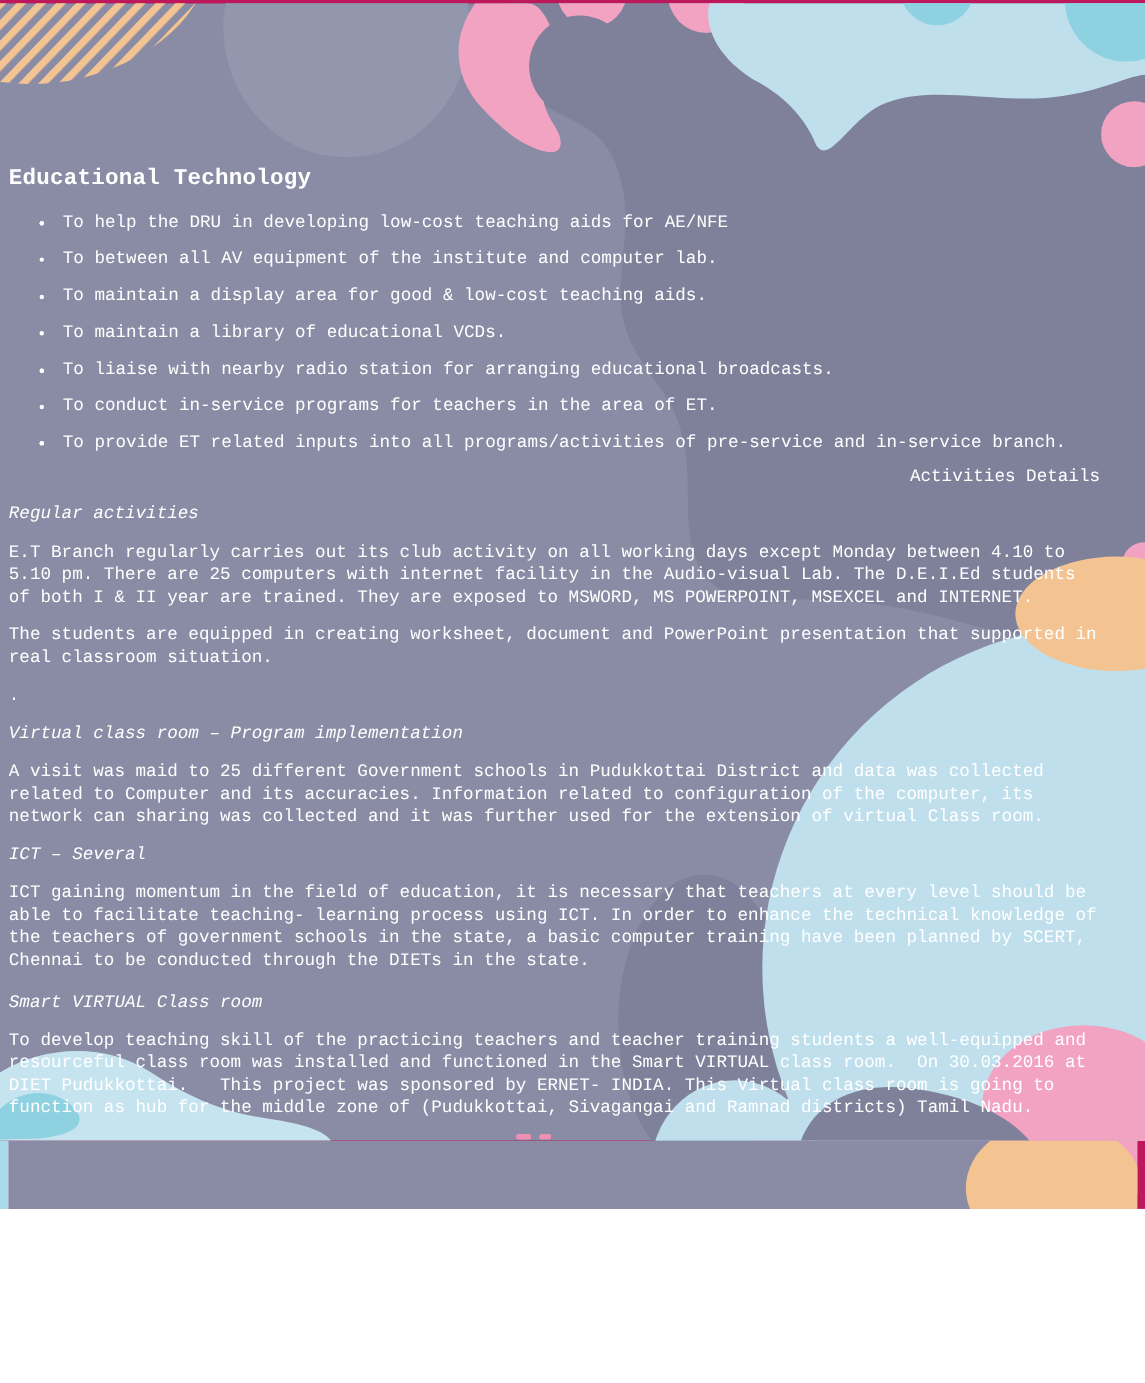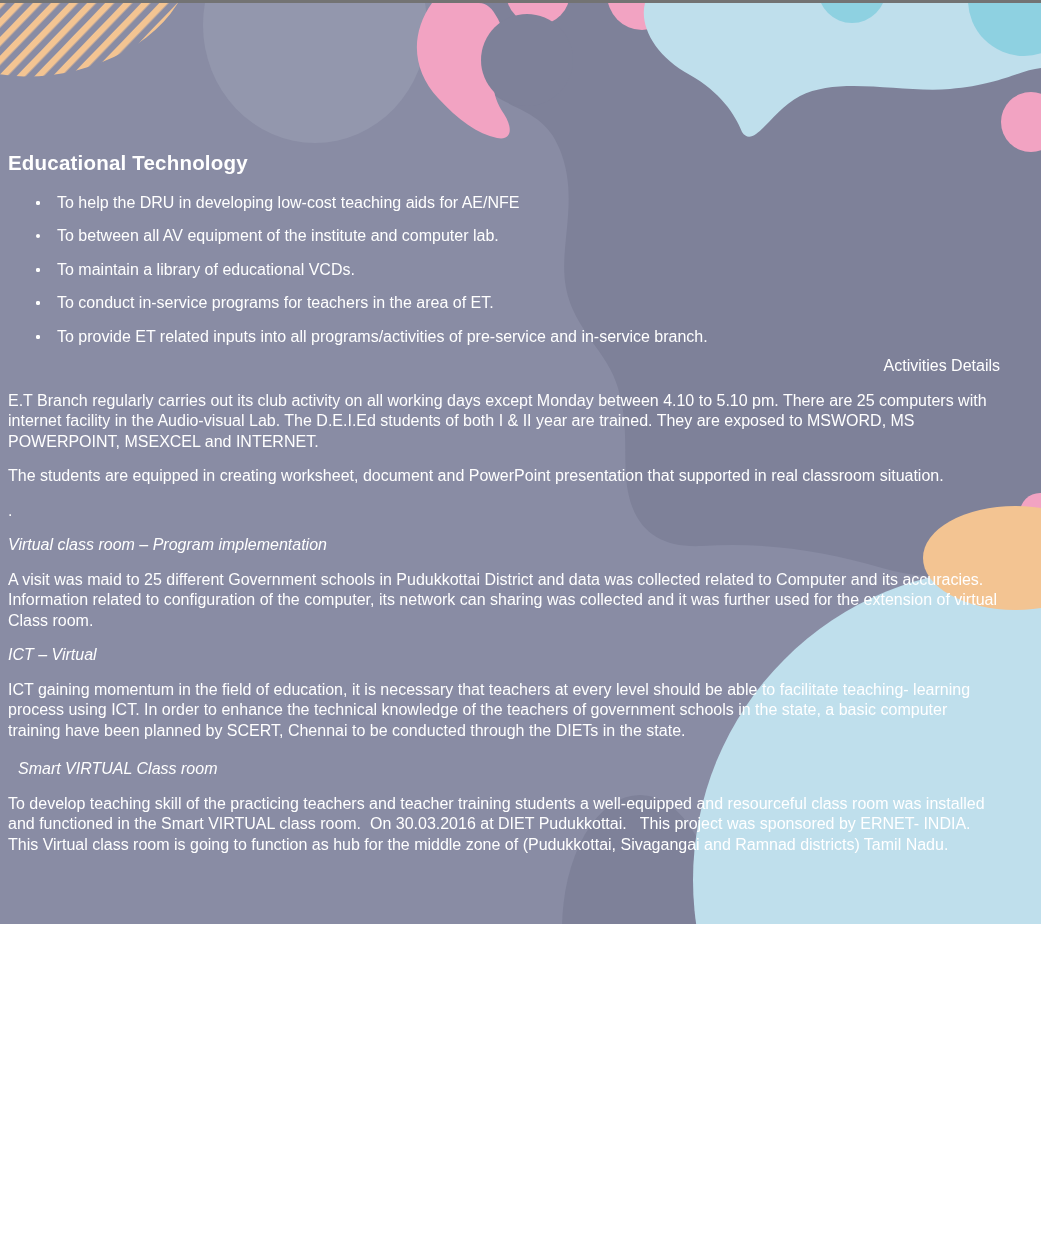--- a/index.html
+++ b/index.html
@@ -1,39 +1,39 @@
 <!DOCTYPE html>
 <html><head>
 <meta charset="utf-8">
 <style>
   html,body { margin:0; padding:0; background:#ffffff; }
   .stage {
-    position:relative; width:1041px; height:924px; overflow:hidden;
-    background:#737373; font-family:Liberation Sans, sans-serif;
+    position:relative; width:1041px; height:1099px; overflow:hidden;
+    background:#be185d; font-family:Liberation Mono, monospace;
   }
   svg.bg { position:absolute; left:0; top:0; display:block; }
   .content {
     position:absolute; left:8px; top:150px; width:992px;
     color:#ffffff; font-size:16px; line-height:20.5px;
     -webkit-font-smoothing:antialiased;
   }
   .content h1 {
     margin:0 0 10px 0; font-size:20.5px; line-height:26px; font-weight:bold;
     letter-spacing:0.2px;
   }
   ul.bullets { list-style:none; margin:0; padding:0; }
   ul.bullets li { position:relative; padding-left:49px; line-height:33.4px; }
   ul.bullets li .dot {
     position:absolute; left:28px; top:15px; width:4px; height:4px;
     border-radius:50%; background:#ffffff;
   }
   .heading { margin:14px 0 0 0; }
   .heading.first { margin-top:3px;text-align:right; }
   .heading.italic { font-style:italic; }
-  .heading.gap { margin-top:18px;margin-left:10px; }
+  .heading.gap { margin-top:18px; }
   p.para { margin:14px 0 0 0; white-space:pre-wrap; }
 </style>
 </head>
 <body>
 
 <div class="stage">
 
   <svg class="bg" width="1041" height="1257" viewBox="0 0 1041 1257" aria-hidden="true">
     <defs>
       <pattern id="stripes" width="13" height="13" patternUnits="userSpaceOnUse" patternTransform="rotate(58)">
@@ -130,36 +130,38 @@
     </g>
   </svg>
 
   <div class="content">
     <h1>Educational Technology</h1>
 
     <ul class="bullets">
       <li><span class="dot"></span></li>
       <li><span class="dot"></span><span>To help the DRU in developing low-cost teaching aids for AE/NFE</span></li>
       <li><span class="dot"></span><span>To between all AV equipment of the institute and computer lab.</span></li>
-      <li><span class="dot"></span></li>
+      <li><span class="dot"></span><span>To maintain a display area for good &amp; low-cost teaching aids.</span></li>
       <li><span class="dot"></span><span>To maintain a library of educational VCDs.</span></li>
       <li><span class="dot"></span></li>
+      <li><span class="dot"></span><span>To liaise with nearby radio station for arranging educational broadcasts.</span></li>
       <li><span class="dot"></span><span>To conduct in-service programs for teachers in the area of ET.</span></li>
       <li><span class="dot"></span></li>
       <li><span class="dot"></span><span>To provide ET related inputs into all programs/activities of pre-service and in-service branch.</span></li>
     </ul>
 
     <div class="heading first">Activities Details</div>
 
+    <div class="heading italic">Regular activities</div>
     <p class="para">E.T Branch regularly carries out its club activity on all working days except Monday between 4.10 to 5.10 pm. There are 25 computers with internet facility in the Audio-visual Lab. The D.E.I.Ed students of both I &amp; II year are trained. They are exposed to MSWORD, MS POWERPOINT, MSEXCEL and INTERNET.</p>
     <p class="para">The students are equipped in creating worksheet, document and PowerPoint presentation that supported in real classroom situation.</p>
     <p class="para">.</p>
 
     <div class="heading italic">Virtual class room – Program implementation</div>
     <p class="para">A visit was maid to 25 different Government schools in Pudukkottai District and data was collected related to Computer and its accuracies. Information related to configuration of the computer, its network can sharing was collected and it was further used for the extension of virtual Class room.</p>
 
-    <div class="heading italic">ICT – Virtual</div>
+    <div class="heading italic">ICT – Several</div>
     <p class="para">ICT gaining momentum in the field of education, it is necessary that teachers at every level should be able to facilitate teaching- learning process using ICT. In order to enhance the technical knowledge of the teachers of government schools in the state, a basic computer training have been planned by SCERT, Chennai to be conducted through the DIETs in the state.</p>
 
     <div class="heading italic gap">Smart VIRTUAL Class room</div>
     <p class="para">To develop teaching skill of the practicing teachers and teacher training students a well-equipped and resourceful class room was installed and functioned in the Smart VIRTUAL class room.  On 30.03.2016 at DIET Pudukkottai.   This project was sponsored by ERNET- INDIA. This Virtual class room is going to function as hub for the middle zone of (Pudukkottai, Sivagangai and Ramnad districts) Tamil Nadu.</p>
   </div>
 </div>
 
 </body></html>

